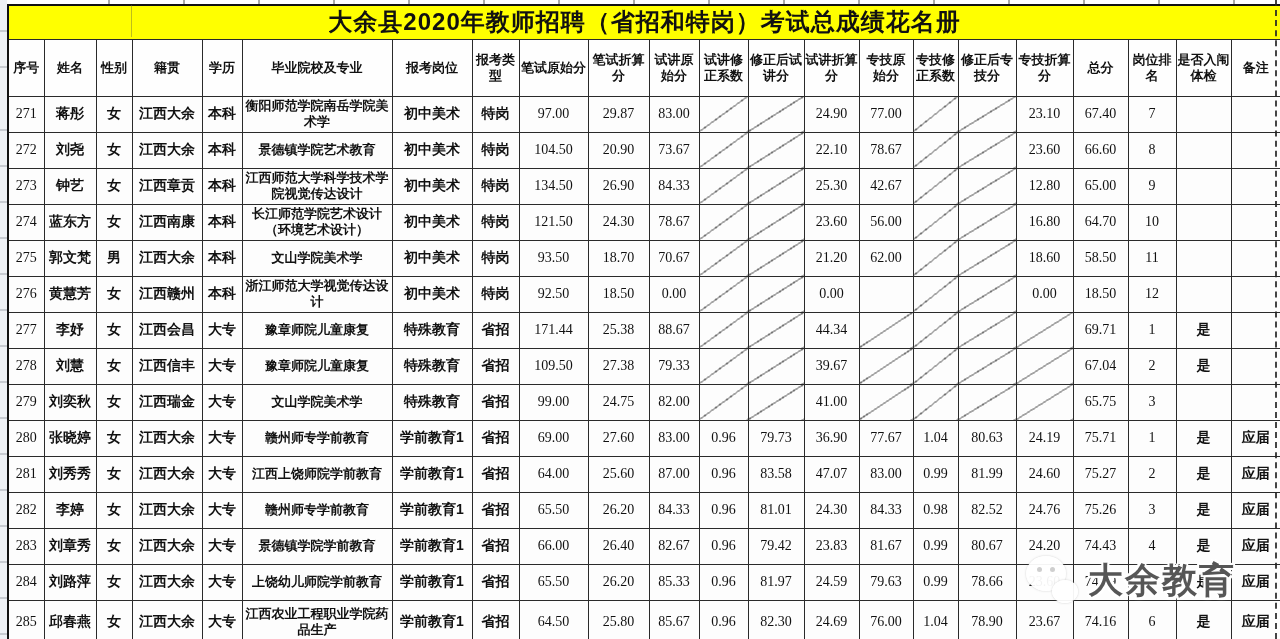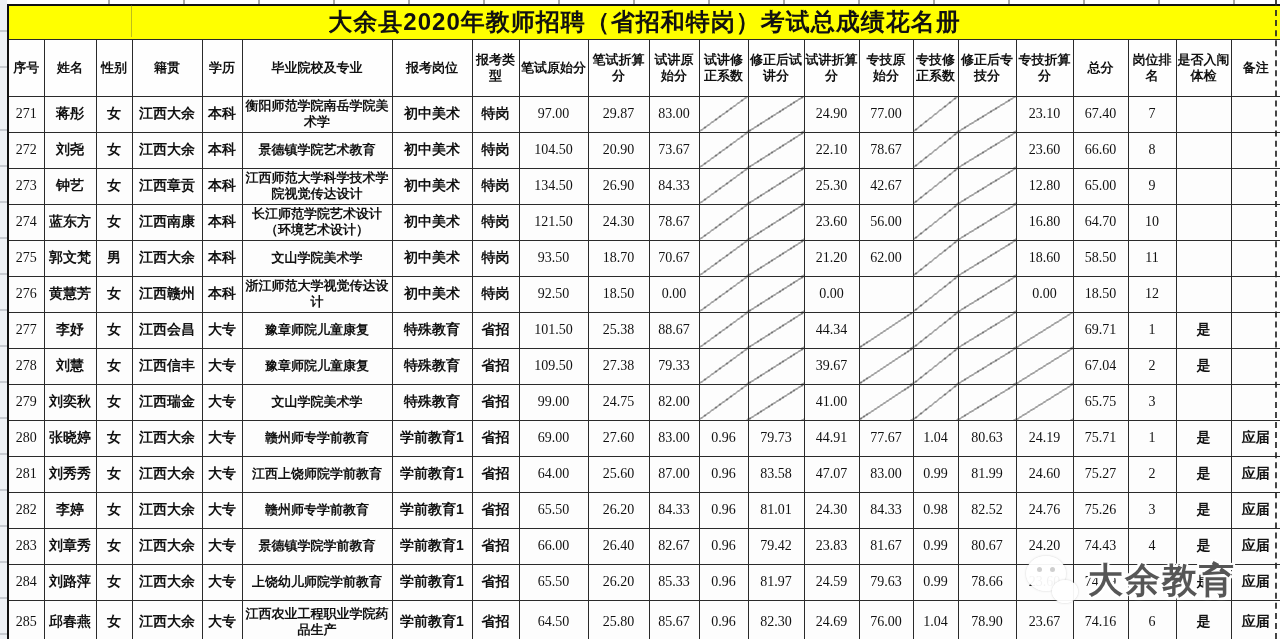--- a/index.html
+++ b/index.html
@@ -287,21 +287,21 @@
         </tr>
         <tr>
           <td class="num">277</td>
           <td class="t">李妤</td>
           <td class="t">女</td>
           <td class="t">江西会昌</td>
           <td class="t">大专</td>
           <td class="school">豫章师院儿童康复</td>
           <td class="t">特殊教育</td>
           <td class="t">省招</td>
-          <td class="num">101.50</td>
+          <td class="num">171.44</td>
           <td class="num">25.38</td>
           <td class="num">88.67</td>
           <td class="num diag"></td>
           <td class="num diag"></td>
           <td class="num">44.34</td>
           <td class="num diag"></td>
           <td class="num diag"></td>
           <td class="num diag"></td>
           <td class="num diag"></td>
           <td class="num">69.71</td>
@@ -364,21 +364,21 @@
           <td class="t">江西大余</td>
           <td class="t">大专</td>
           <td class="school">赣州师专学前教育</td>
           <td class="t">学前教育1</td>
           <td class="t">省招</td>
           <td class="num">69.00</td>
           <td class="num">27.60</td>
           <td class="num">83.00</td>
           <td class="num">0.96</td>
           <td class="num">79.73</td>
-          <td class="num">44.91</td>
+          <td class="num">36.90</td>
           <td class="num">77.67</td>
           <td class="num">1.04</td>
           <td class="num">80.63</td>
           <td class="num">24.19</td>
           <td class="num">75.71</td>
           <td class="num">1</td>
           <td class="t">是</td>
           <td class="t">应届</td>
         </tr>
         <tr>

